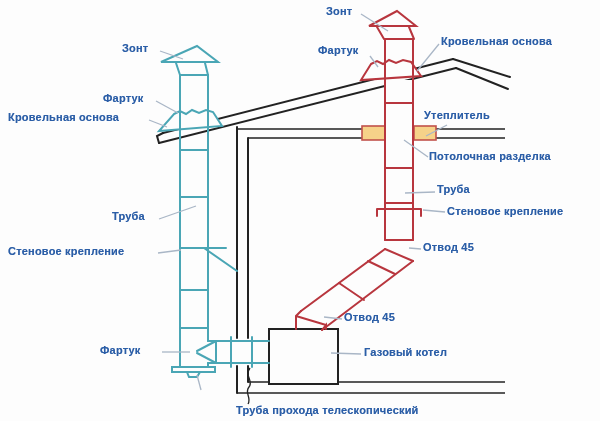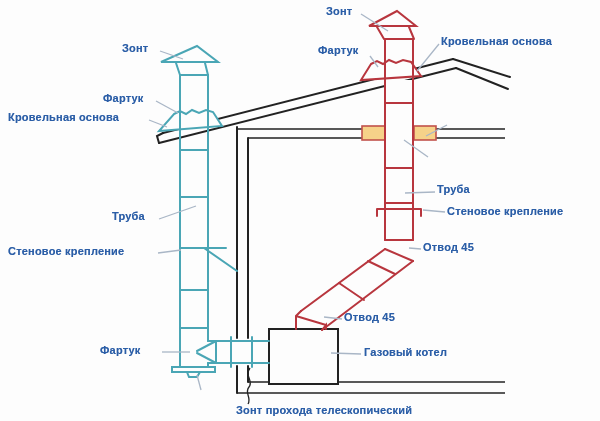--- a/index.html
+++ b/index.html
@@ -160,20 +160,22 @@
 
   <div class="lbl" id="lbl-zont-left">Зонт</div>
   <div class="lbl" id="lbl-fartuk-left">Фартук</div>
   <div class="lbl" id="lbl-krovelnaya-left">Кровельная основа</div>
   <div class="lbl" id="lbl-truba-left">Труба</div>
   <div class="lbl" id="lbl-stenovoe-left">Стеновое крепление</div>
   <div class="lbl" id="lbl-troynik">Фартук</div>
   <div class="lbl" id="lbl-zont-right">Зонт</div>
   <div class="lbl" id="lbl-fartuk-right">Фартук</div>
   <div class="lbl" id="lbl-krovelnaya-right">Кровельная основа</div>
+  <div class="lbl" id="lbl-uteplitel">Утеплитель</div>
+  <div class="lbl" id="lbl-potolochnaya">Потолочная разделка</div>
   <div class="lbl" id="lbl-truba-right">Труба</div>
   <div class="lbl" id="lbl-stenovoe-right">Стеновое крепление</div>
   <div class="lbl" id="lbl-otvod-upper">Отвод 45</div>
   <div class="lbl" id="lbl-otvod-lower">Отвод 45</div>
   <div class="lbl" id="lbl-kotel">Газовый котел</div>
-  <div class="lbl" id="lbl-uzel">Зонт прохода телескопический</div>
+  <div class="lbl" id="lbl-uzel">Труба прохода телескопический</div>
 
 </div>
 
 </body></html>

